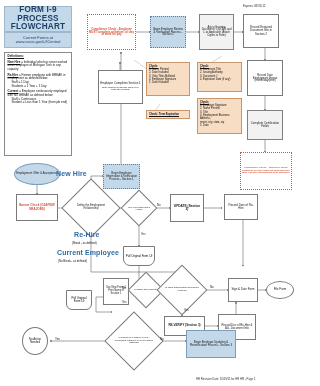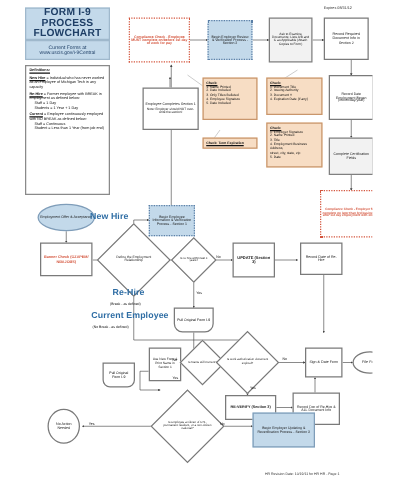--- a/index.html
+++ b/index.html
@@ -3,21 +3,21 @@
 <meta charset="utf-8">
 <style>
   html,body{margin:0;padding:0;}
   body{
     width:298px;height:386px;
     background:#ffffff;
     font-family:"Liberation Sans", sans-serif;
     overflow:hidden;
     position:relative;
   }
-  #canvas{position:absolute;left:16px;top:0;width:298px;height:286px;}
+  #canvas{position:absolute;left:0;top:0;width:298px;height:286px;}
   .node{position:absolute;box-sizing:border-box;display:flex;align-items:center;
         justify-content:center;text-align:center;line-height:1.05;
         font-size:3.1px;color:#1a1a1a;padding:1px;}
   
   .box-blue{background:#c3d9ea;border:0.6px solid #7f9db9;}
   .box-blue-d{background:#c3d9ea;border:0.6px dotted #5b7fa6;}
   .box-white{background:#ffffff;border:0.6px solid #7a7a7a;}
   .box-grey{background:#f2f2f2;border:0.6px solid #808080;}
   .box-red{background:#ffffff;border:0.7px dotted #d4553d;color:#d4553d;}
   .box-head{background:#c3d9ea;border:0.6px solid #9fb8cc;}

